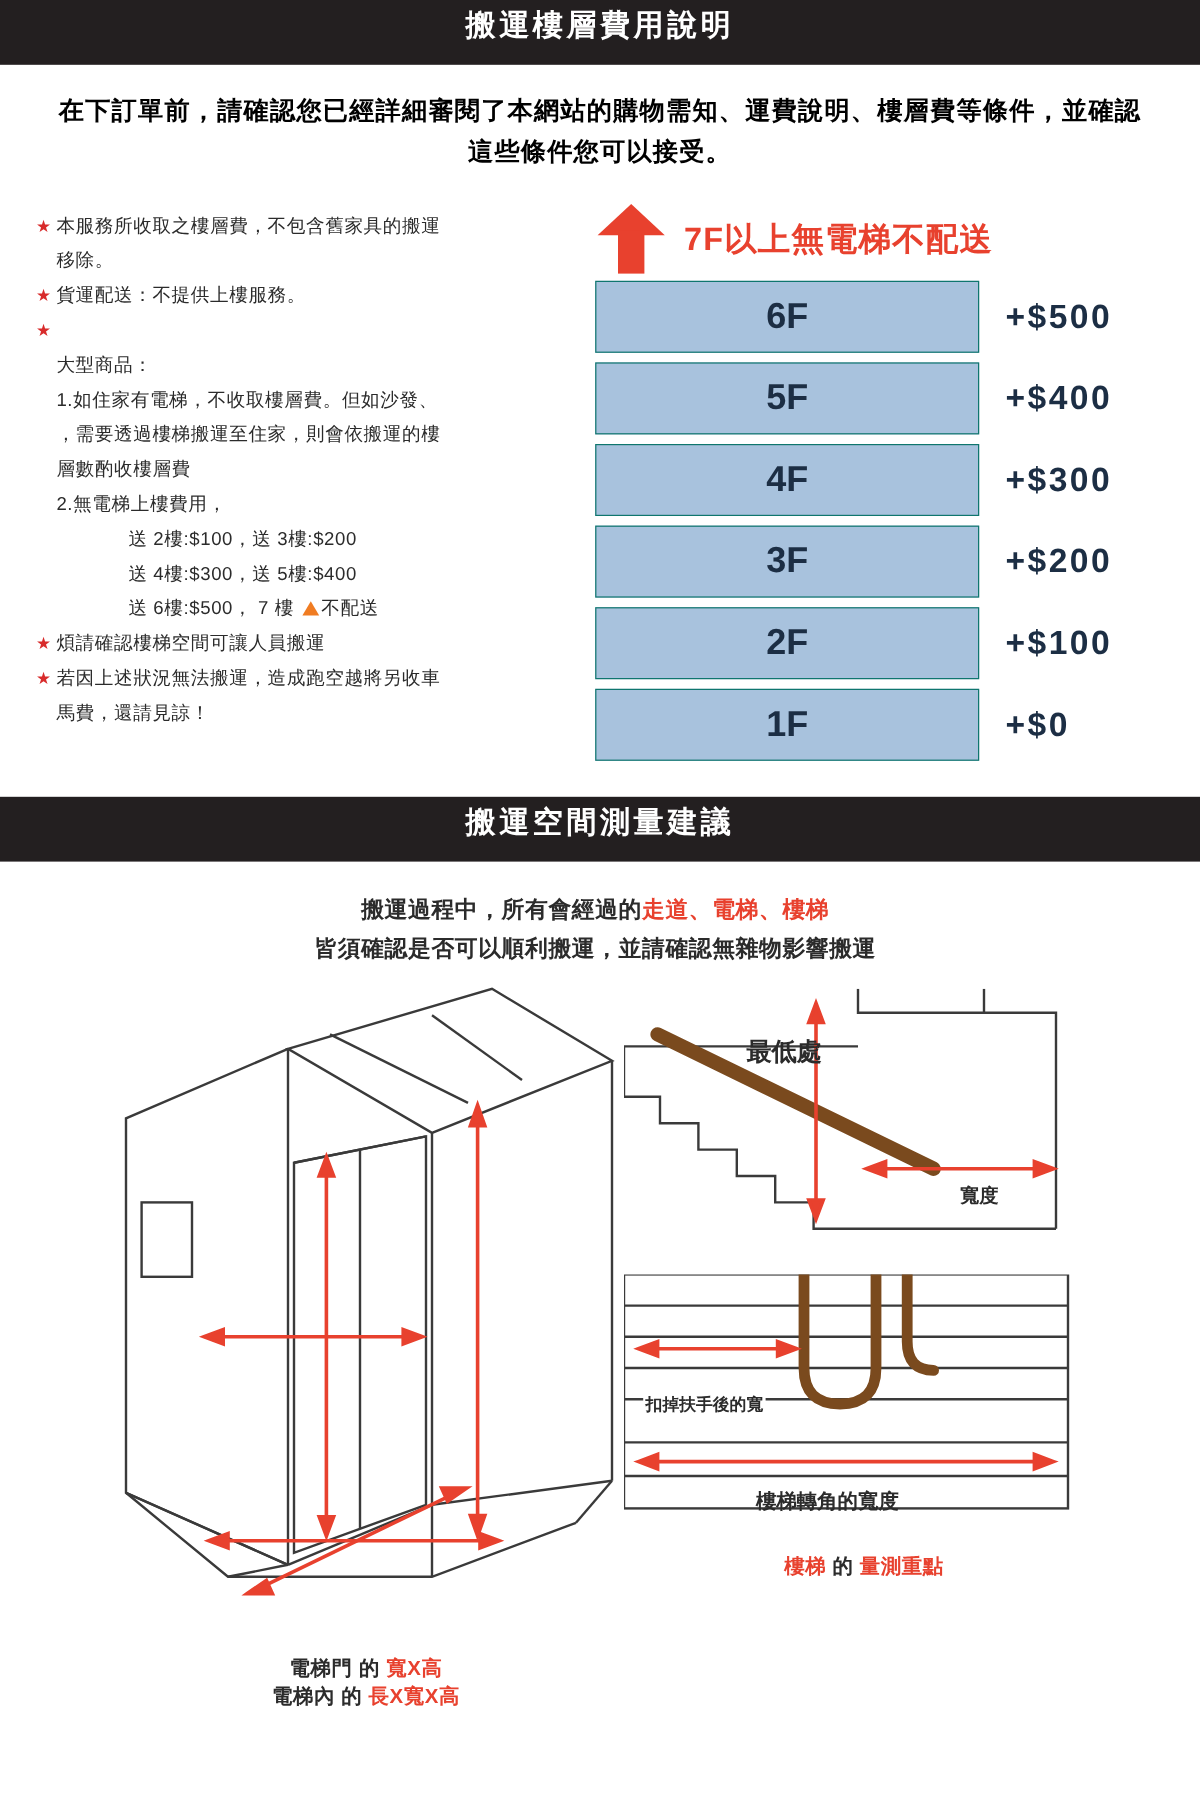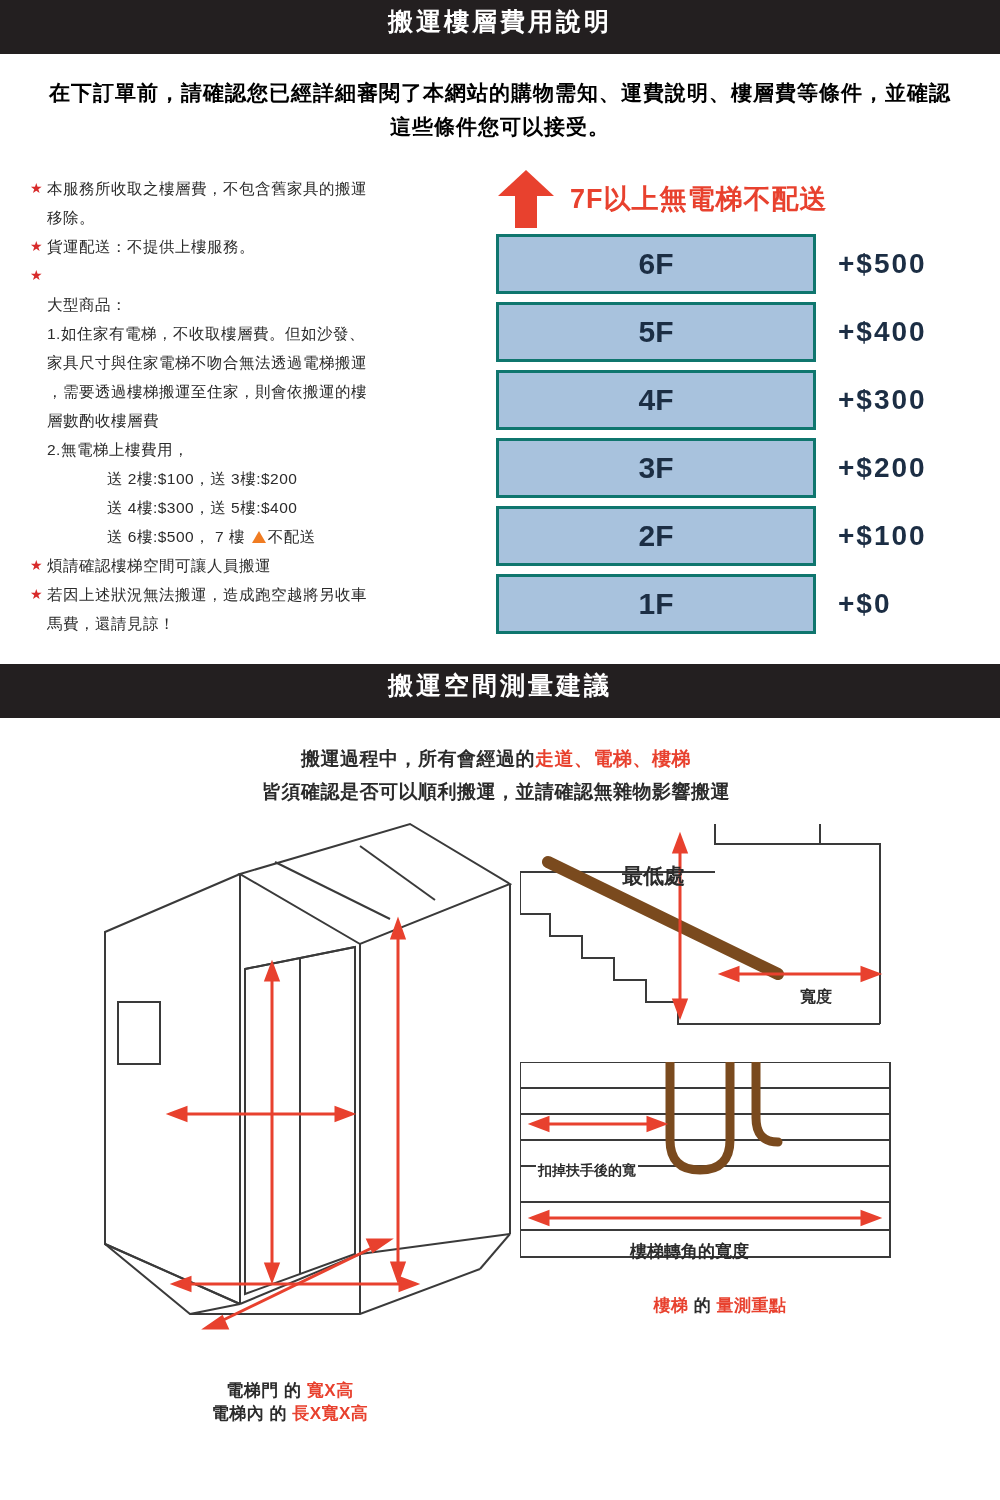--- a/index.html
+++ b/index.html
@@ -128,21 +128,21 @@
   .floor-row {
     display: flex;
     align-items: center;
     height: 64px;
     margin-bottom: 4px;
   }
   .floor-box {
     width: 320px;
     height: 60px;
     background: #a8c2dd;
-    border: 3px solid #0f766e;
+    border: 1px solid #0f766e;
     color: #1c2e44;
     font-size: 30px;
     font-weight: bold;
     display: flex;
     align-items: center;
     justify-content: center;
     box-sizing: border-box;
     margin-left: 6px;
   }
   .floor-price {
@@ -206,24 +206,20 @@
       <span class="star">★</span>
       <span class="note-text"></span>
     </div>
     <div class="note-row">
       <span class="star"></span>
       <span class="note-text">大型商品：</span>
     </div>
     <div class="note-row">
       <span class="star"></span>
       <span class="note-text">1.如住家有電梯，不收取樓層費。但如沙發、</span>
-    </div>
-    <div class="note-row">
-      <span class="star"></span>
-      <span class="note-text">家具尺寸與住家電梯不吻合無法透過電梯搬運</span>
     </div>
     <div class="note-row">
       <span class="star"></span>
       <span class="note-text">，需要透過樓梯搬運至住家，則會依搬運的樓</span>
     </div>
     <div class="note-row">
       <span class="star"></span>
       <span class="note-text">層數酌收樓層費</span>
     </div>
     <div class="note-row">
@@ -349,21 +345,21 @@
 
       <line x1="125" y1="470" x2="345" y2="470"></line>
       <polygon points="114,470 130,464 130,476"></polygon>
       <polygon points="356,470 340,464 340,476"></polygon>
       <line x1="155" y1="510" x2="320" y2="430"></line>
       <polygon points="146,514 162,503 167,514"></polygon>
       <polygon points="329,426 313,437 308,426"></polygon>
     </g>
   </svg>
 
-  <div style="position:absolute; left:60px; top:565px; width:460px;" class="caption">
+  <div style="position:absolute; left:75px; top:565px; width:460px;" class="caption">
     <div>
       <span>電梯門</span>
       <span>的</span>
       <span class="cap-red">寬X高</span>
     </div>
     <div>
       <span>電梯內</span>
       <span>的</span>
       <span class="cap-red">長X寬X高</span>
     </div>

